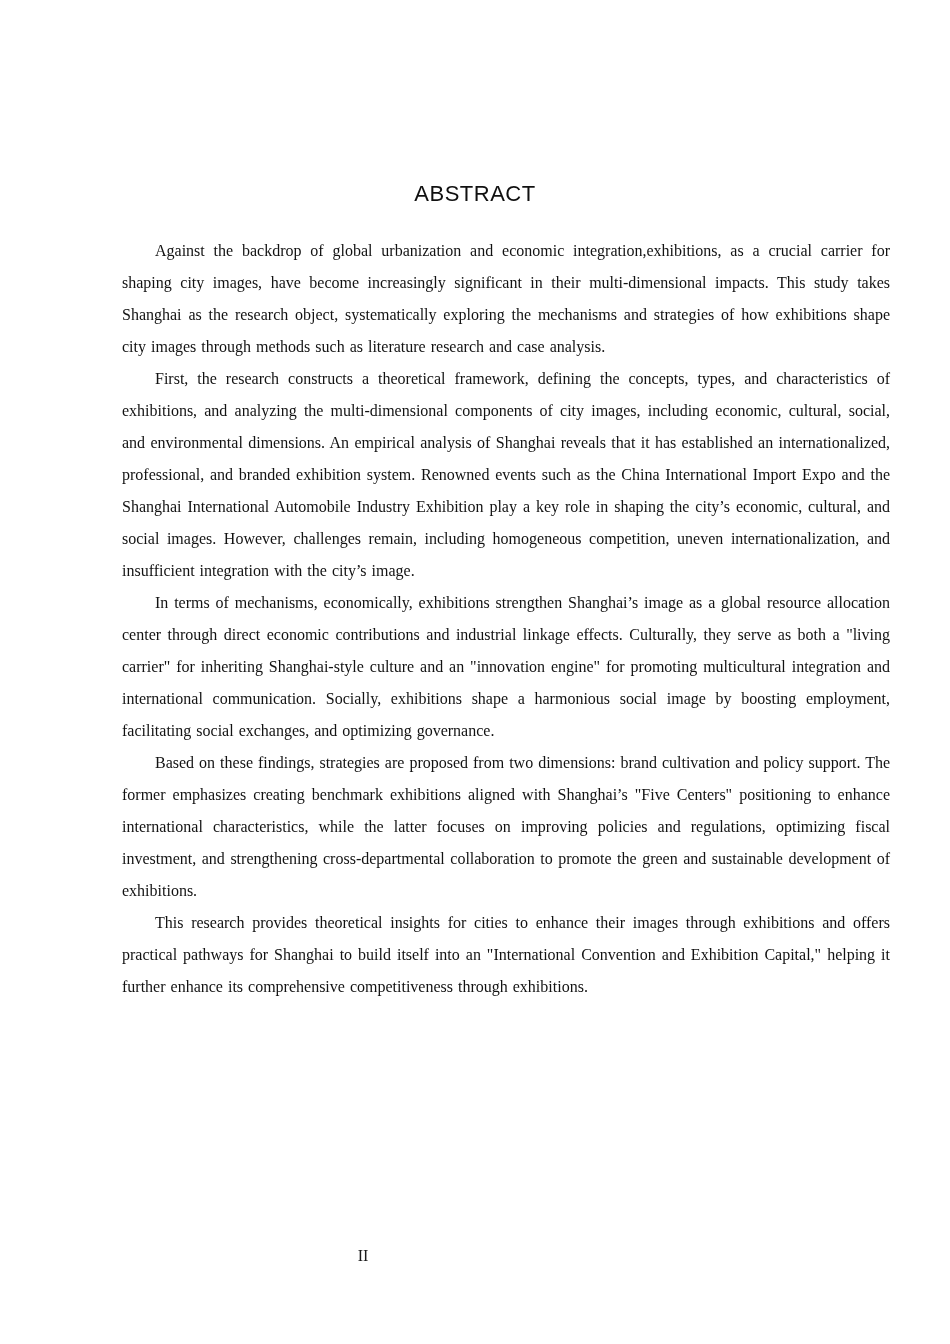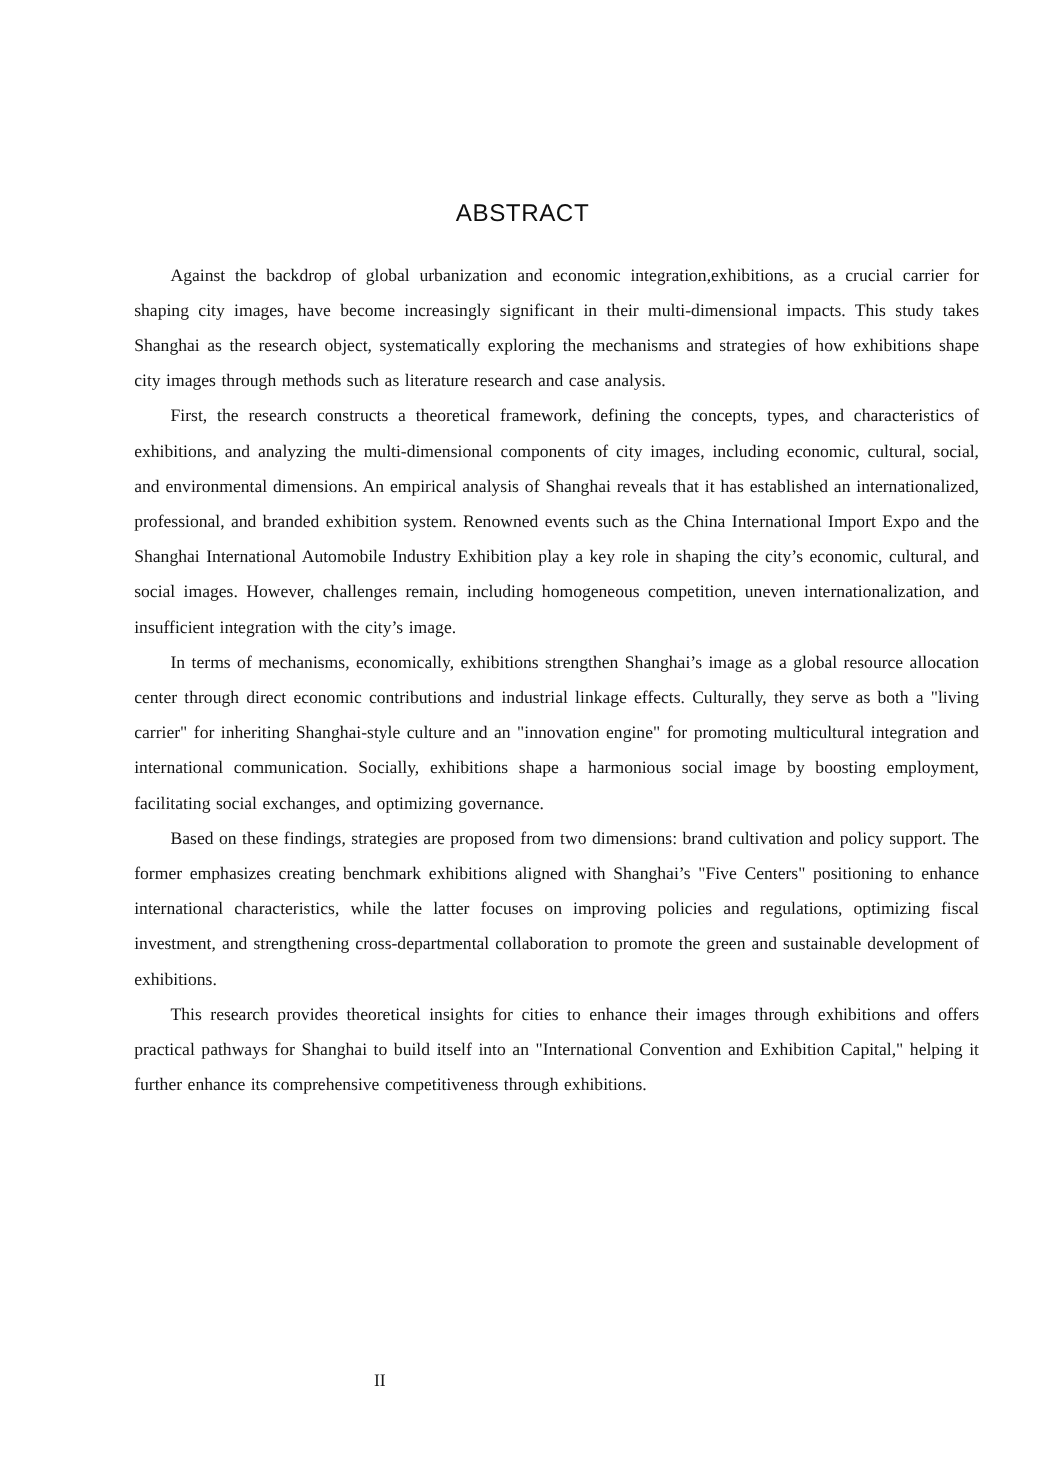--- a/index.html
+++ b/index.html
@@ -57,21 +57,21 @@
     margin-right: 9px;
   }
   .keywords-list {
     word-spacing: 2px;
   }
   .page-number {
     position: absolute;
     top: 1246px;
     left: 340px;
     width: 46px;
-    text-align: left;
+    text-align: center;
     font-size: 16px;
     line-height: 20px;
     color: #1a1a1a;
   }
 </style>
 </head>
 <body>
 
 <div class="page">
 

